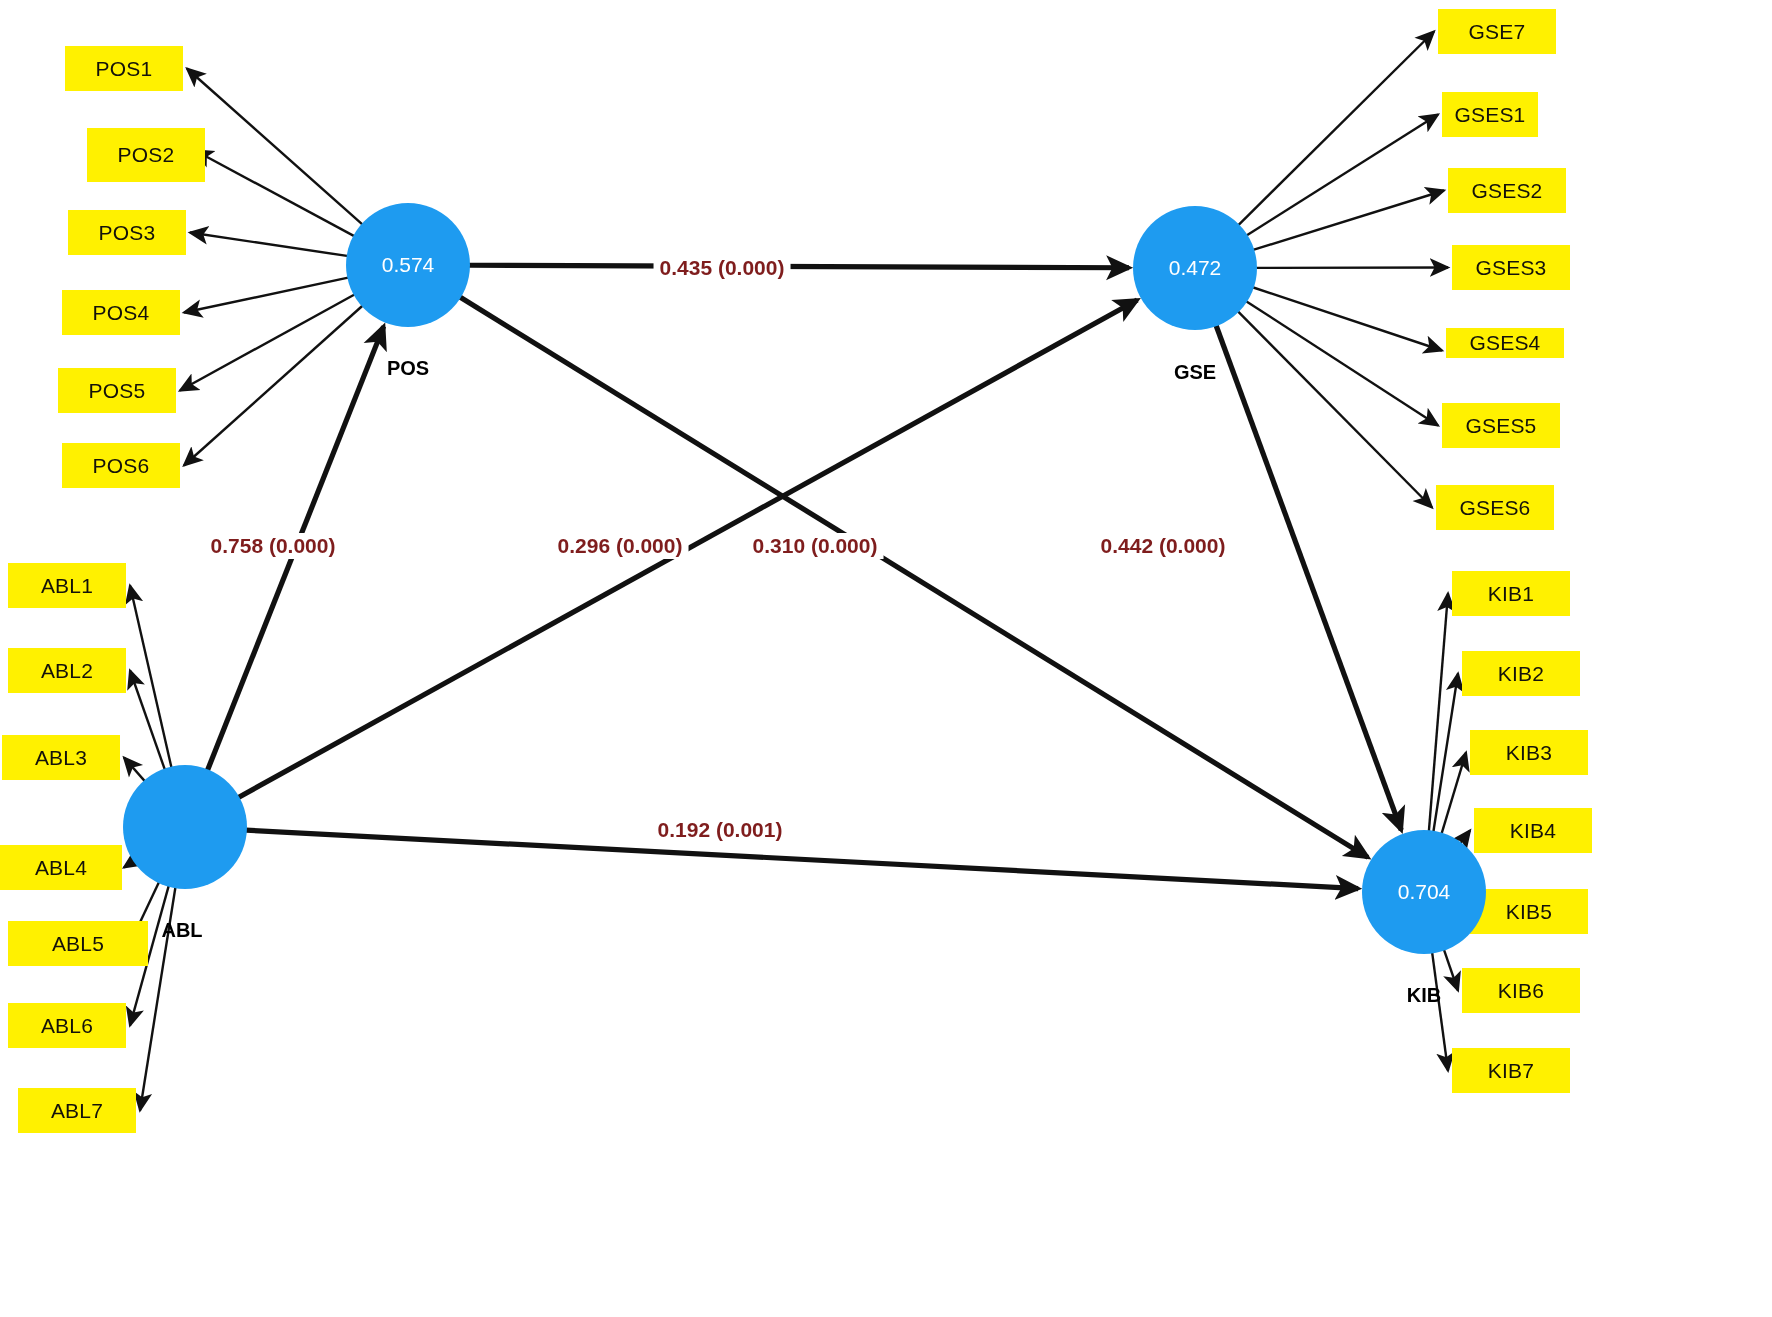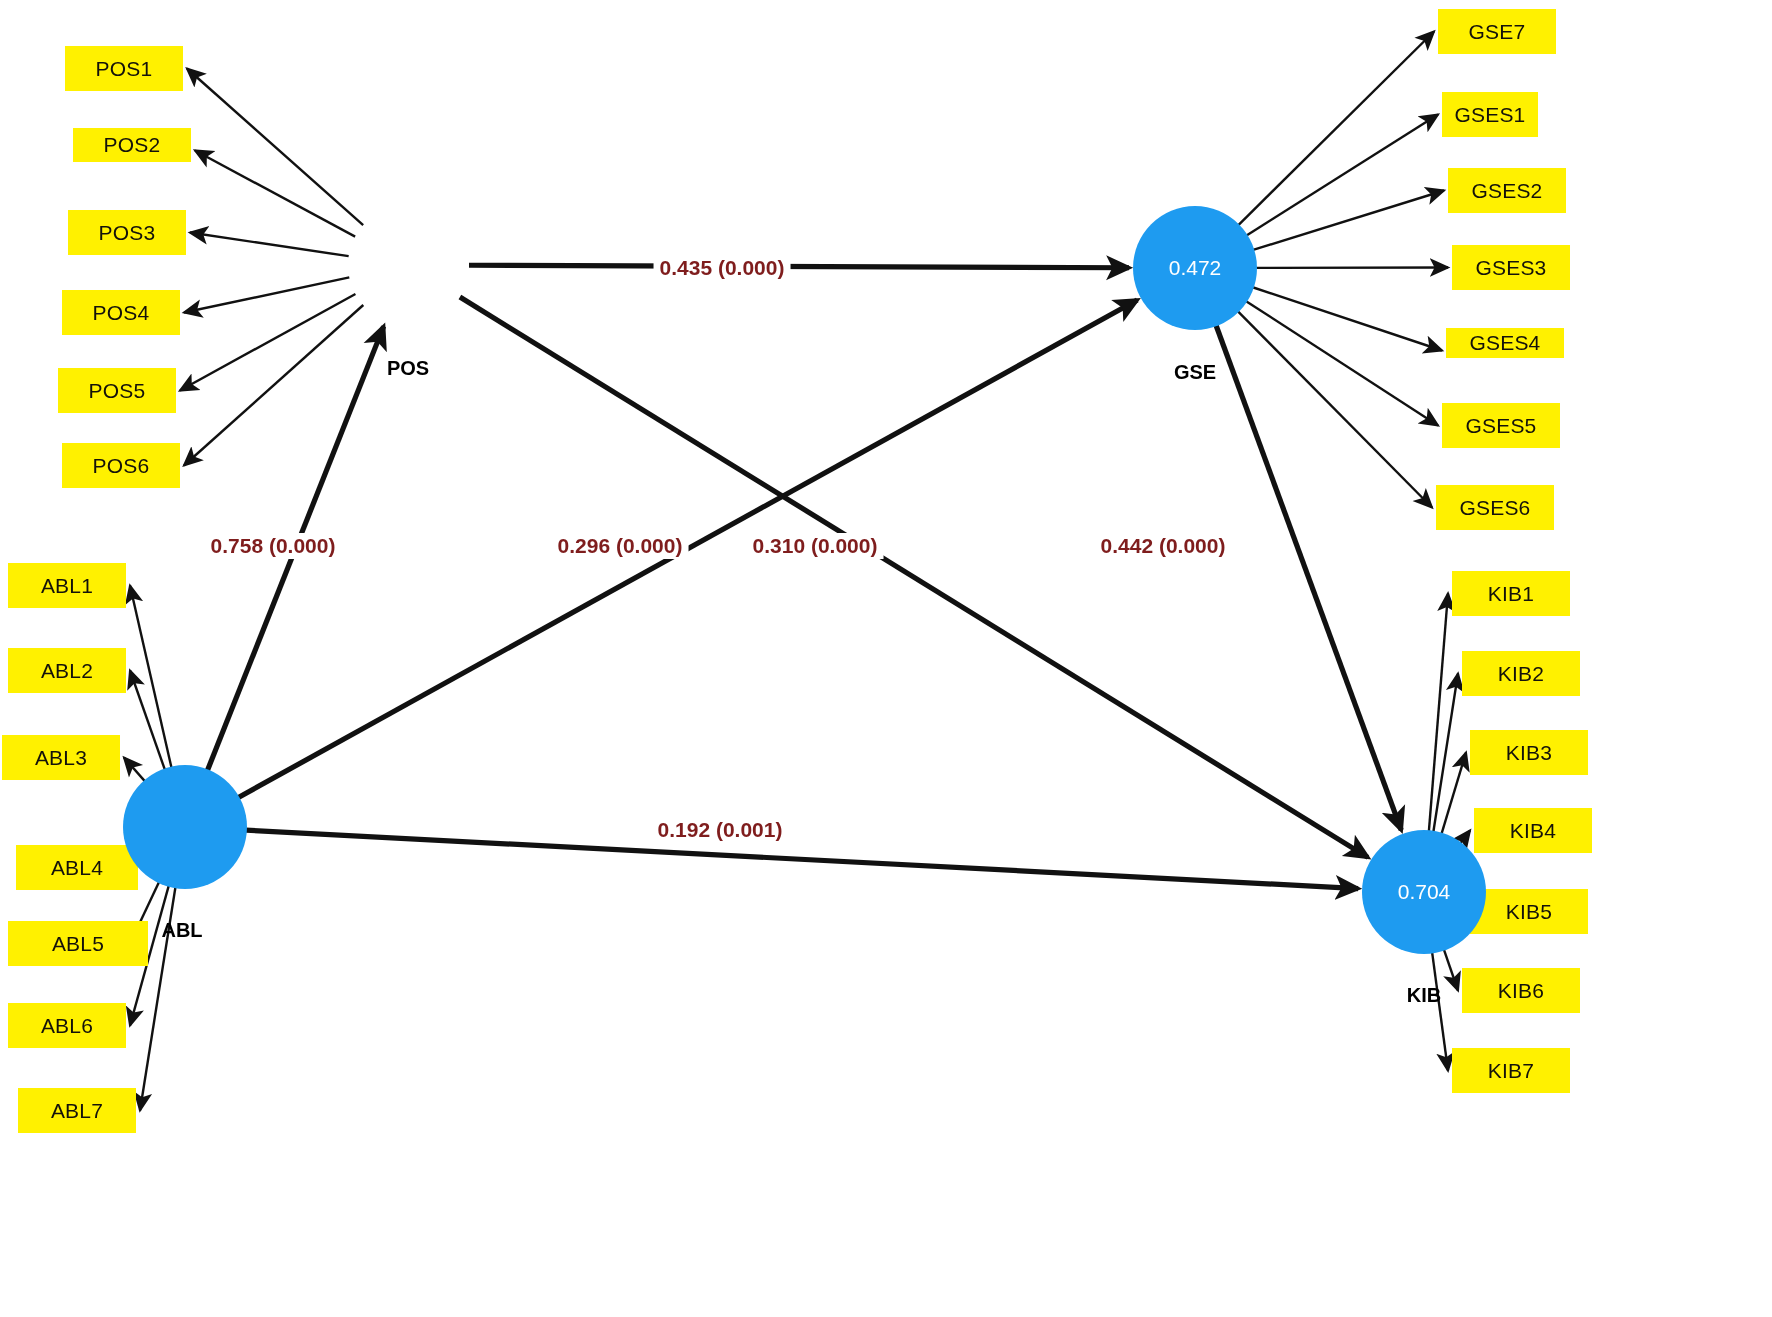--- a/index.html
+++ b/index.html
@@ -93,50 +93,51 @@
         <line x1="468.9995568118384" y1="265.2325269001722" x2="1129.00047951506" y2="267.7484135178465"></line>
         <line x1="207.49819318996413" y1="770.3005176109424" x2="383.65769261413715" y2="326.3469809455377"></line>
         <line x1="459.91076760695705" y1="297.0354835527186" x2="1367.8342514416531" y2="857.3386571396816"></line>
         <line x1="238.37088451256668" y1="797.4610649083913" x2="1137.254452822469" y2="299.96015927944546"></line>
         <line x1="1216.0157118990005" y1="325.26552063308435" x2="1401.2616887650158" y2="830.0405842330563"></line>
         <line x1="245.91622998151223" y1="830.1957667060519" x2="1358.0906364134457" y2="888.5422852032881"></line>
       </g>
   </svg>
 
   <div class="ind-box" style="left: 65px; top: 46px; width: 118px; height: 45px;">POS1</div>
-  <div class="ind-box" style="left: 73px; top: 128px; width: 118px; height: 34px;">POS2</div>
+  <div class="ind-box" style="left: 87px; top: 128px; width: 118px; height: 54px;">POS2</div>
   <div class="ind-box" style="left: 68px; top: 210px; width: 118px; height: 45px;">POS3</div>
   <div class="ind-box" style="left: 62px; top: 290px; width: 118px; height: 45px;">POS4</div>
   <div class="ind-box" style="left: 58px; top: 368px; width: 118px; height: 45px;">POS5</div>
   <div class="ind-box" style="left: 62px; top: 443px; width: 118px; height: 45px;">POS6</div>
 
   <div class="ind-box" style="left: 8px; top: 563px; width: 118px; height: 45px;">ABL1</div>
   <div class="ind-box" style="left: 8px; top: 648px; width: 118px; height: 45px;">ABL2</div>
   <div class="ind-box" style="left: 2px; top: 735px; width: 118px; height: 45px;">ABL3</div>
-  <div class="ind-box" style="left: 16px; top: 845px; width: 122px; height: 45px;">ABL4</div>
+  <div class="ind-box" style="left: 0; top: 845px; width: 122px; height: 45px;">ABL4</div>
   <div class="ind-box" style="left: 8px; top: 921px; width: 140px; height: 45px;">ABL5</div>
   <div class="ind-box" style="left: 8px; top: 1003px; width: 118px; height: 45px;">ABL6</div>
   <div class="ind-box" style="left: 18px; top: 1088px; width: 118px; height: 45px;">ABL7</div>
 
   <div class="ind-box" style="left: 1438px; top: 9px; width: 118px; height: 45px;">GSE7</div>
   <div class="ind-box" style="left: 1442px; top: 92px; width: 96px; height: 45px;">GSES1</div>
   <div class="ind-box" style="left: 1448px; top: 168px; width: 118px; height: 45px;">GSES2</div>
   <div class="ind-box" style="left: 1452px; top: 245px; width: 118px; height: 45px;">GSES3</div>
   <div class="ind-box" style="left: 1446px; top: 328px; width: 118px; height: 30px;">GSES4</div>
   <div class="ind-box" style="left: 1442px; top: 403px; width: 118px; height: 45px;">GSES5</div>
   <div class="ind-box" style="left: 1436px; top: 485px; width: 118px; height: 45px;">GSES6</div>
 
   <div class="ind-box" style="left: 1452px; top: 571px; width: 118px; height: 45px;">KIB1</div>
   <div class="ind-box" style="left: 1462px; top: 651px; width: 118px; height: 45px;">KIB2</div>
   <div class="ind-box" style="left: 1470px; top: 730px; width: 118px; height: 45px;">KIB3</div>
   <div class="ind-box" style="left: 1474px; top: 808px; width: 118px; height: 45px;">KIB4</div>
   <div class="ind-box" style="left: 1470px; top: 889px; width: 118px; height: 45px;">KIB5</div>
   <div class="ind-box" style="left: 1462px; top: 968px; width: 118px; height: 45px;">KIB6</div>
   <div class="ind-box" style="left: 1452px; top: 1048px; width: 118px; height: 45px;">KIB7</div>
 
+  <div class="lv-node" style="left: 346px; top: 203px; width: 124px; height: 124px;">0.574</div>
   <div class="lv-node" style="left: 1133px; top: 206px; width: 124px; height: 124px;">0.472</div>
   <div class="lv-node" style="left: 123px; top: 765px; width: 124px; height: 124px;"></div>
   <div class="lv-node" style="left: 1362px; top: 830px; width: 124px; height: 124px;">0.704</div>
 
   <div class="lv-label" style="left: 408px; top: 368px; transform: translate(-50%, -50%);">POS</div>
   <div class="lv-label" style="left: 1195px; top: 372px; transform: translate(-50%, -50%);">GSE</div>
   <div class="lv-label" style="left: 182px; top: 930px; transform: translate(-50%, -50%);">ABL</div>
   <div class="lv-label" style="left: 1424px; top: 995px; transform: translate(-50%, -50%);">KIB</div>
 
   <div class="path-label" style="left: 722px; top: 268px;">0.435 (0.000)</div>

